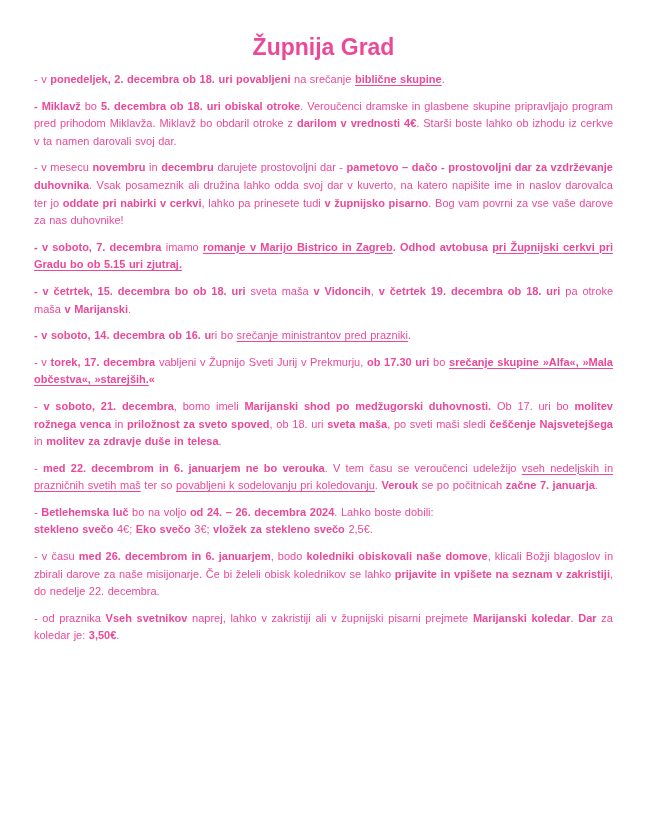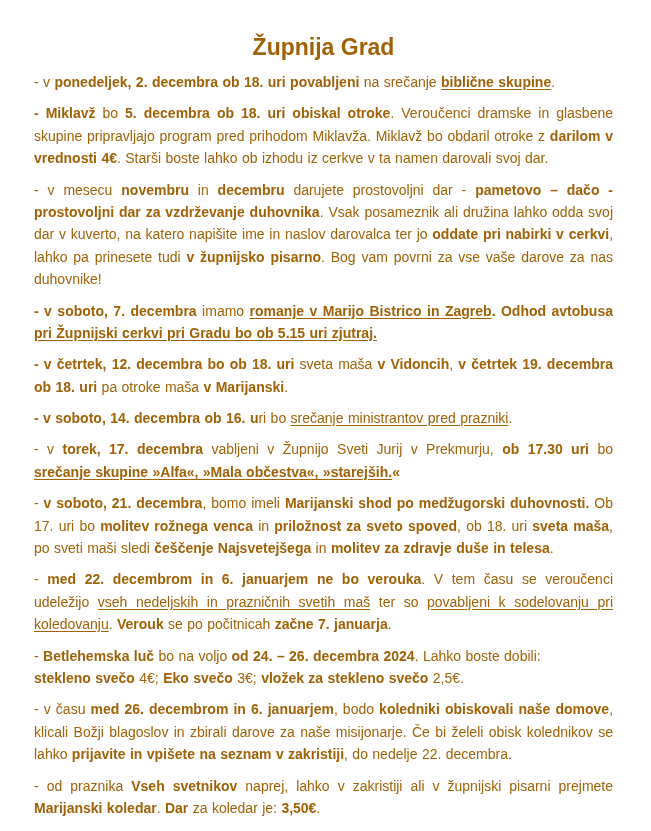--- a/index.html
+++ b/index.html
@@ -4,54 +4,54 @@
 <style>
   html, body {
     margin: 0;
     padding: 0;
     background: #ffffff;
   }
   .page {
     width: 651px;
     height: 831px;
     background: #ffffff;
-    color: #a16207;
+    color: #ec4899;
     font-family: "Liberation Sans", "DejaVu Sans", sans-serif;
     box-sizing: border-box;
     padding: 34px 38px 20px 34px;
     overflow: hidden;
   }
   .title {
     text-align: center;
     font-size: 23px;
     font-weight: bold;
     margin: 0 0 10px 0;
     letter-spacing: 0px;
   }
   .para {
-    font-size: 14px;
+    font-size: 11px;
     line-height: 1.6;
     text-align: justify;
     margin: 0 0 9px 0;
     word-spacing: 0.5px;
   }
   .b { font-weight: bold; }
   .u { text-decoration: underline; text-underline-offset: 2px; }
 </style>
 </head>
 <body>
 
 <div class="page">
   <h1 class="title">Župnija Grad</h1>
   <div>
       <p class="para"><span>- v </span><span class="b">ponedeljek, 2. decembra ob 18. uri povabljeni</span><span> na srečanje </span><span class="b u">biblične skupine</span><span>.</span></p>
       <p class="para"><span class="b">- Miklavž</span><span> bo </span><span class="b">5. decembra ob 18. uri obiskal otroke</span><span>. Veroučenci dramske in glasbene skupine pripravljajo program pred prihodom Miklavža. Miklavž bo obdaril otroke z </span><span class="b">darilom v vrednosti 4€</span><span>. Starši boste lahko ob izhodu iz cerkve v ta namen darovali svoj dar.</span></p>
       <p class="para"><span>- v mesecu </span><span class="b">novembru</span><span> in </span><span class="b">decembru</span><span> darujete prostovoljni dar - </span><span class="b">pametovo – dačo - prostovoljni dar za vzdrževanje duhovnika</span><span>. Vsak posameznik ali družina lahko odda svoj dar v kuverto, na katero napišite ime in naslov darovalca ter jo </span><span class="b">oddate pri nabirki v cerkvi</span><span>, lahko pa prinesete tudi </span><span class="b">v župnijsko pisarno</span><span>. Bog vam povrni za vse vaše darove za nas duhovnike!</span></p>
       <p class="para"><span class="b">- v soboto, 7. decembra</span><span> imamo </span><span class="b u">romanje v Marijo Bistrico in Zagreb</span><span class="b">. Odhod avtobusa </span><span class="b u">pri Župnijski cerkvi pri Gradu bo ob 5.15 uri zjutraj.</span></p>
-      <p class="para"><span class="b">- v četrtek, 12. decembra bo ob 18. uri</span><span> sveta maša </span><span class="b">v Vidoncih</span><span>, </span><span class="b">v četrtek 19. decembra ob 18. uri</span><span> pa otroke maša </span><span class="b">v Marijanski</span><span>.</span></p>
+      <p class="para"><span class="b">- v četrtek, 15. decembra bo ob 18. uri</span><span> sveta maša </span><span class="b">v Vidoncih</span><span>, </span><span class="b">v četrtek 19. decembra ob 18. uri</span><span> pa otroke maša </span><span class="b">v Marijanski</span><span>.</span></p>
       <p class="para"><span class="b">- v soboto, 14. decembra ob 16. u</span><span>ri bo </span><span class="u">srečanje ministrantov pred prazniki</span><span>.</span></p>
       <p class="para"><span>- v </span><span class="b">torek, 17. decembra</span><span> vabljeni v Župnijo Sveti Jurij v Prekmurju, </span><span class="b">ob 17.30 uri</span><span> bo </span><span class="b u">srečanje skupine »Alfa«, »Mala občestva«, »starejših.</span><span class="b">«</span></p>
       <p class="para"><span> - </span><span class="b">v soboto, 21. decembra</span><span>, bomo imeli </span><span class="b">Marijanski shod po medžugorski duhovnosti.</span><span> Ob 17. uri bo </span><span class="b">molitev rožnega venca</span><span> in </span><span class="b">priložnost za sveto spoved</span><span>, ob 18. uri </span><span class="b">sveta maša</span><span>, po sveti maši sledi </span><span class="b">češčenje Najsvetejšega</span><span> in </span><span class="b">molitev za zdravje duše in telesa</span><span>.</span></p>
       <p class="para"><span>- </span><span class="b">med 22. decembrom in 6. januarjem ne bo verouka</span><span>. V tem času se veroučenci udeležijo </span><span class="u">vseh nedeljskih in prazničnih svetih maš</span><span> ter so </span><span class="u">povabljeni k sodelovanju pri koledovanju</span><span>. </span><span class="b">Verouk</span><span> se po počitnicah </span><span class="b">začne 7. januarja</span><span>.</span></p>
       <p class="para"><span>- </span><span class="b">Betlehemska luč</span><span> bo na voljo </span><span class="b">od 24. – 26. decembra 2024</span><span>. Lahko boste dobili:</span><br><span class="b">stekleno svečo</span><span> 4€; </span><span class="b">Eko svečo</span><span> 3€; </span><span class="b">vložek za stekleno svečo</span><span> 2,5€.</span></p>
       <p class="para"><span>- v času </span><span class="b">med 26. decembrom in 6. januarjem</span><span>, bodo </span><span class="b">koledniki obiskovali naše domove</span><span>, klicali Božji blagoslov in zbirali darove za naše misijonarje. Če bi želeli obisk kolednikov se lahko </span><span class="b">prijavite in vpišete na seznam v zakristiji</span><span>, do nedelje 22. decembra.</span></p>
       <p class="para"><span>- od praznika </span><span class="b">Vseh svetnikov</span><span> naprej, lahko v zakristiji ali v župnijski pisarni prejmete </span><span class="b">Marijanski koledar</span><span>. </span><span class="b">Dar</span><span> za koledar je: </span><span class="b">3,50€</span><span>.</span></p>
     </div>
 </div>
 

